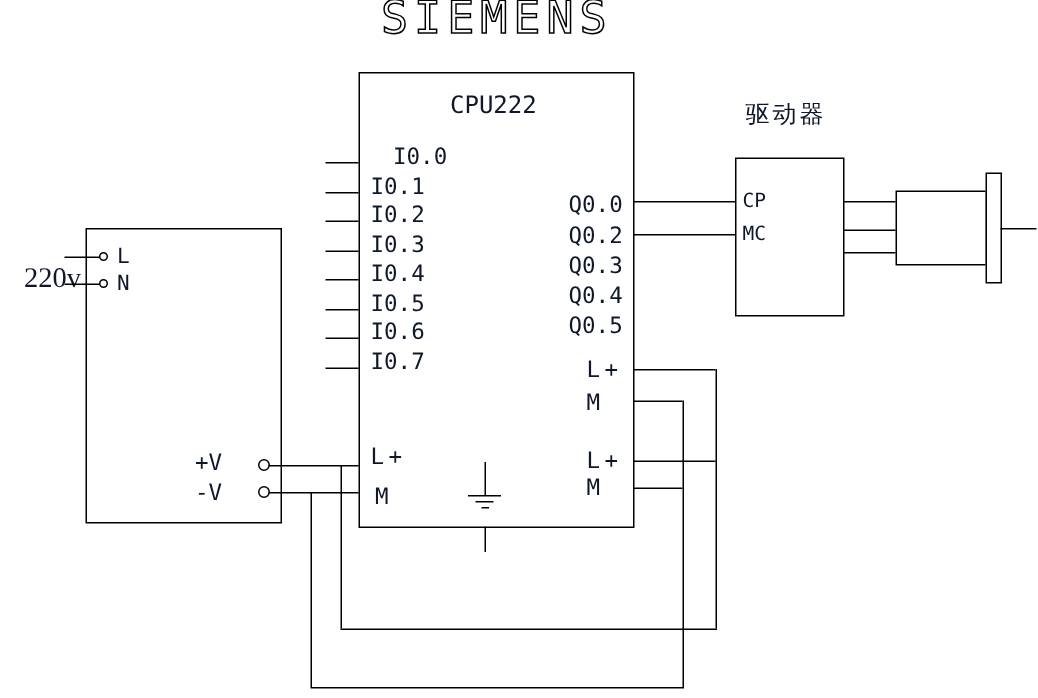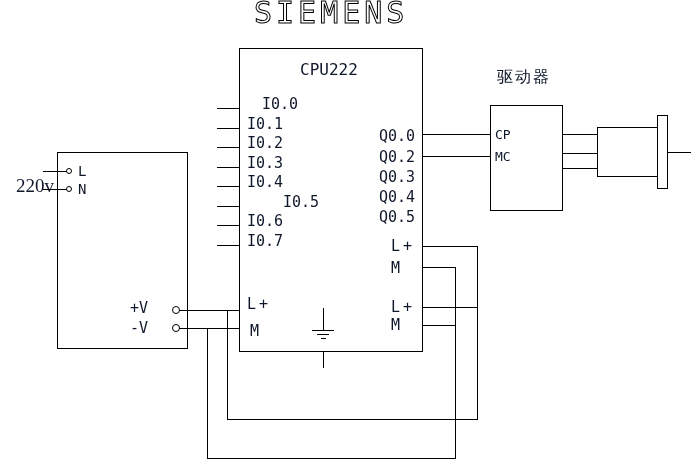--- a/index.html
+++ b/index.html
@@ -56,21 +56,21 @@
   <div class="hline" style="left:217px;top:186px;width:22px;"></div>
   <div class="hline" style="left:217px;top:206px;width:22px;"></div>
   <div class="hline" style="left:217px;top:225px;width:22px;"></div>
   <div class="hline" style="left:217px;top:245px;width:22px;"></div>
 
   <div class="lbl mono15" style="left:262px;top:96px;">I0.0</div>
   <div class="lbl mono15" style="left:247px;top:116px;">I0.1</div>
   <div class="lbl mono15" style="left:247px;top:135px;">I0.2</div>
   <div class="lbl mono15" style="left:247px;top:155px;">I0.3</div>
   <div class="lbl mono15" style="left:247px;top:174px;">I0.4</div>
-  <div class="lbl mono15" style="left:247px;top:194px;margin-left:36px;">I0.5</div>
+  <div class="lbl mono15" style="left:247px;top:194px;">I0.5</div>
   <div class="lbl mono15" style="left:247px;top:213px;">I0.6</div>
   <div class="lbl mono15" style="left:247px;top:233px;">I0.7</div>
 
   <div class="lbl mono15 ralign" style="left:379px;top:128px;width:38px;">Q0.0</div>
   <div class="lbl mono15 ralign" style="left:379px;top:149px;width:38px;">Q0.2</div>
   <div class="lbl mono15 ralign" style="left:379px;top:169px;width:38px;">Q0.3</div>
   <div class="lbl mono15 ralign" style="left:379px;top:189px;width:38px;">Q0.4</div>
   <div class="lbl mono15 ralign" style="left:379px;top:209px;width:38px;">Q0.5</div>
 
   <div class="lbl mono15" style="left:247px;top:296px;letter-spacing:3px;">L+</div>

